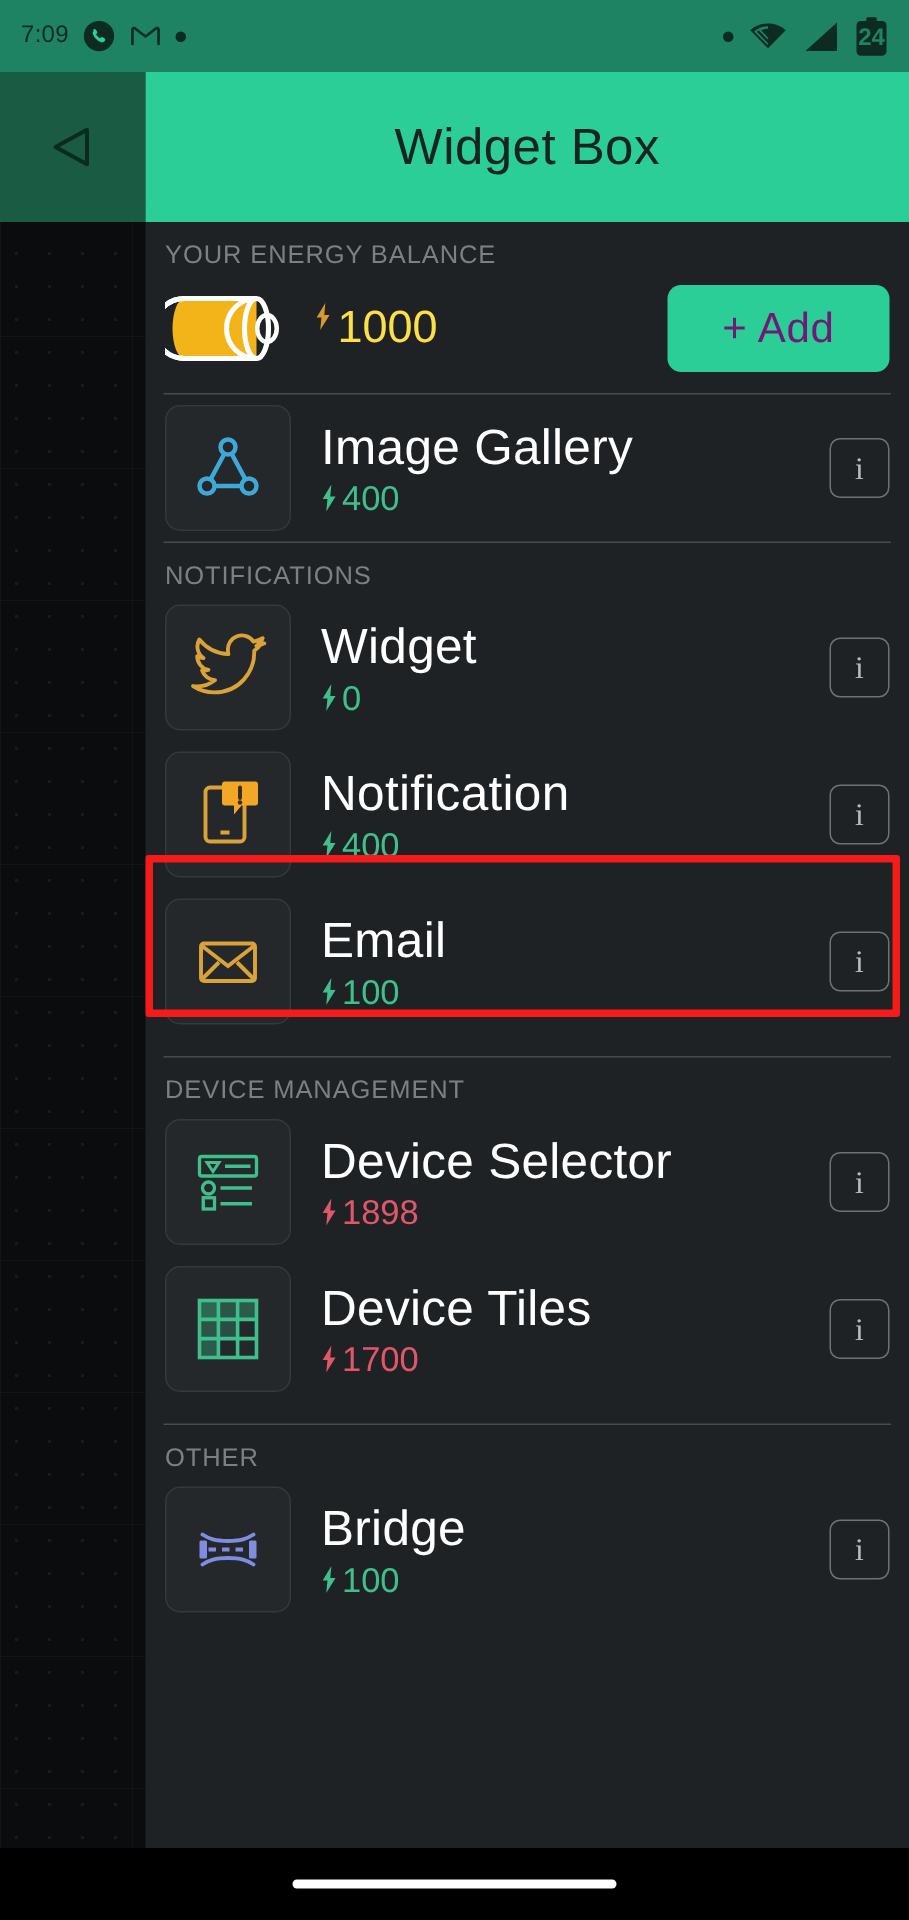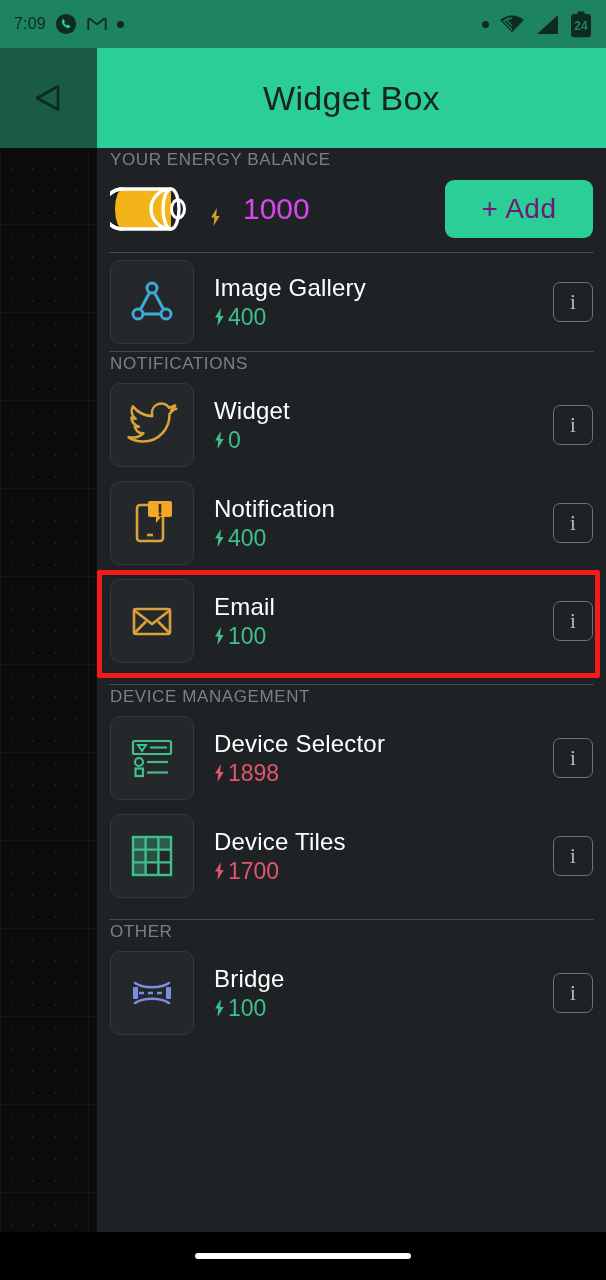--- a/index.html
+++ b/index.html
@@ -18,21 +18,21 @@
     padding:0 14px;
   }
   .sb-time{ color:#0d2b20; font-size:16px; letter-spacing:.2px; font-weight:400; }
   .sb-left{ display:flex; align-items:center; gap:9px; }
   .sb-right{ margin-left:auto; display:flex; align-items:center; gap:10px; }
   .sb-ic{ display:block; }
   .sb-dot{ width:7px; height:7px; border-radius:50%; background:#0d2b20; }
   .batt-txt{
     position:absolute; left:0; top:0; width:100%; height:100%;
     display:flex; align-items:center; justify-content:center;
-    font-size:12px; color:#1E8363; font-weight:700; padding-top:3px;
+    font-size:16px; color:#1E8363; font-weight:700; padding-top:3px;
   }
   .batt-wrap{ position:relative; width:22px; height:27px; }
 
   
   .behind{
     position:absolute; left:0; top:48px; width:606px; height:1232px;
     background:#0a0c0d;
     background-image:
       radial-gradient(circle, rgba(90,110,100,.17) 1px, transparent 1.2px),
       linear-gradient(to right, rgba(120,140,130,.07) 1px, transparent 1px),
@@ -55,47 +55,47 @@
 
   
   .panel{
     position:absolute; left:97px; top:148px; width:509px; height:1118px;
     background:#1f2224; overflow:hidden;
   }
   .pad{ padding:0 11px; }
 
   .sec-label{
     color:#7c8084; font-size:17px; letter-spacing:.6px;
-    padding:2px 0 2px 2px;
+    padding:12px 0 2px 2px;
   }
   .divider{ height:1px; background:#474b4f; margin:0 1px; }
 
   
   .balance-row{ display:flex; align-items:center; padding:8px 2px 14px 2px; }
   .batt-big{ width:84px; height:48px; position:relative; flex:0 0 auto; }
   .bal-amt{
-    font-size:30px; color:#d946ef; margin-left:16px;
-    display:flex; align-items:flex-end; gap:22px;
+    font-size:30px; color:#fde047; margin-left:16px;
+    display:flex; align-items:flex-start; gap:4px;
   }
   .add-btn{
     margin-left:auto; background:#2BCE96; color:#701a75;
     border-radius:9px; width:148px; height:58px;
     display:flex; align-items:center; justify-content:center;
     font-size:28px; letter-spacing:.5px;
   }
 
   
   .wrow{ display:flex; align-items:center; padding:7px 2px; position:relative; }
   .wicon{
     width:84px; height:84px; flex:0 0 auto;
     background:#24282a; border:1px solid #34393c; border-radius:10px;
     display:flex; align-items:center; justify-content:center;
   }
   .wtext{ margin-left:20px; flex:1 1 auto; min-width:0; }
-  .wtitle{ font-size:24px; color:#fff; line-height:1.08; letter-spacing:.2px; }
+  .wtitle{ font-size:33px; color:#fff; line-height:1.08; letter-spacing:.2px; }
   .wcost{
     font-size:23px; margin-top:5px; display:flex; align-items:center; gap:3px;
     line-height:1;
   }
   .cost-ok{ color:#3FBF8C; }
   .cost-bad{ color:#E0576B; }
   .infobtn{
     width:40px; height:40px; flex:0 0 auto; margin-left:10px;
     border:1px solid #6d7276; border-radius:7px;
     display:flex; align-items:center; justify-content:center;

